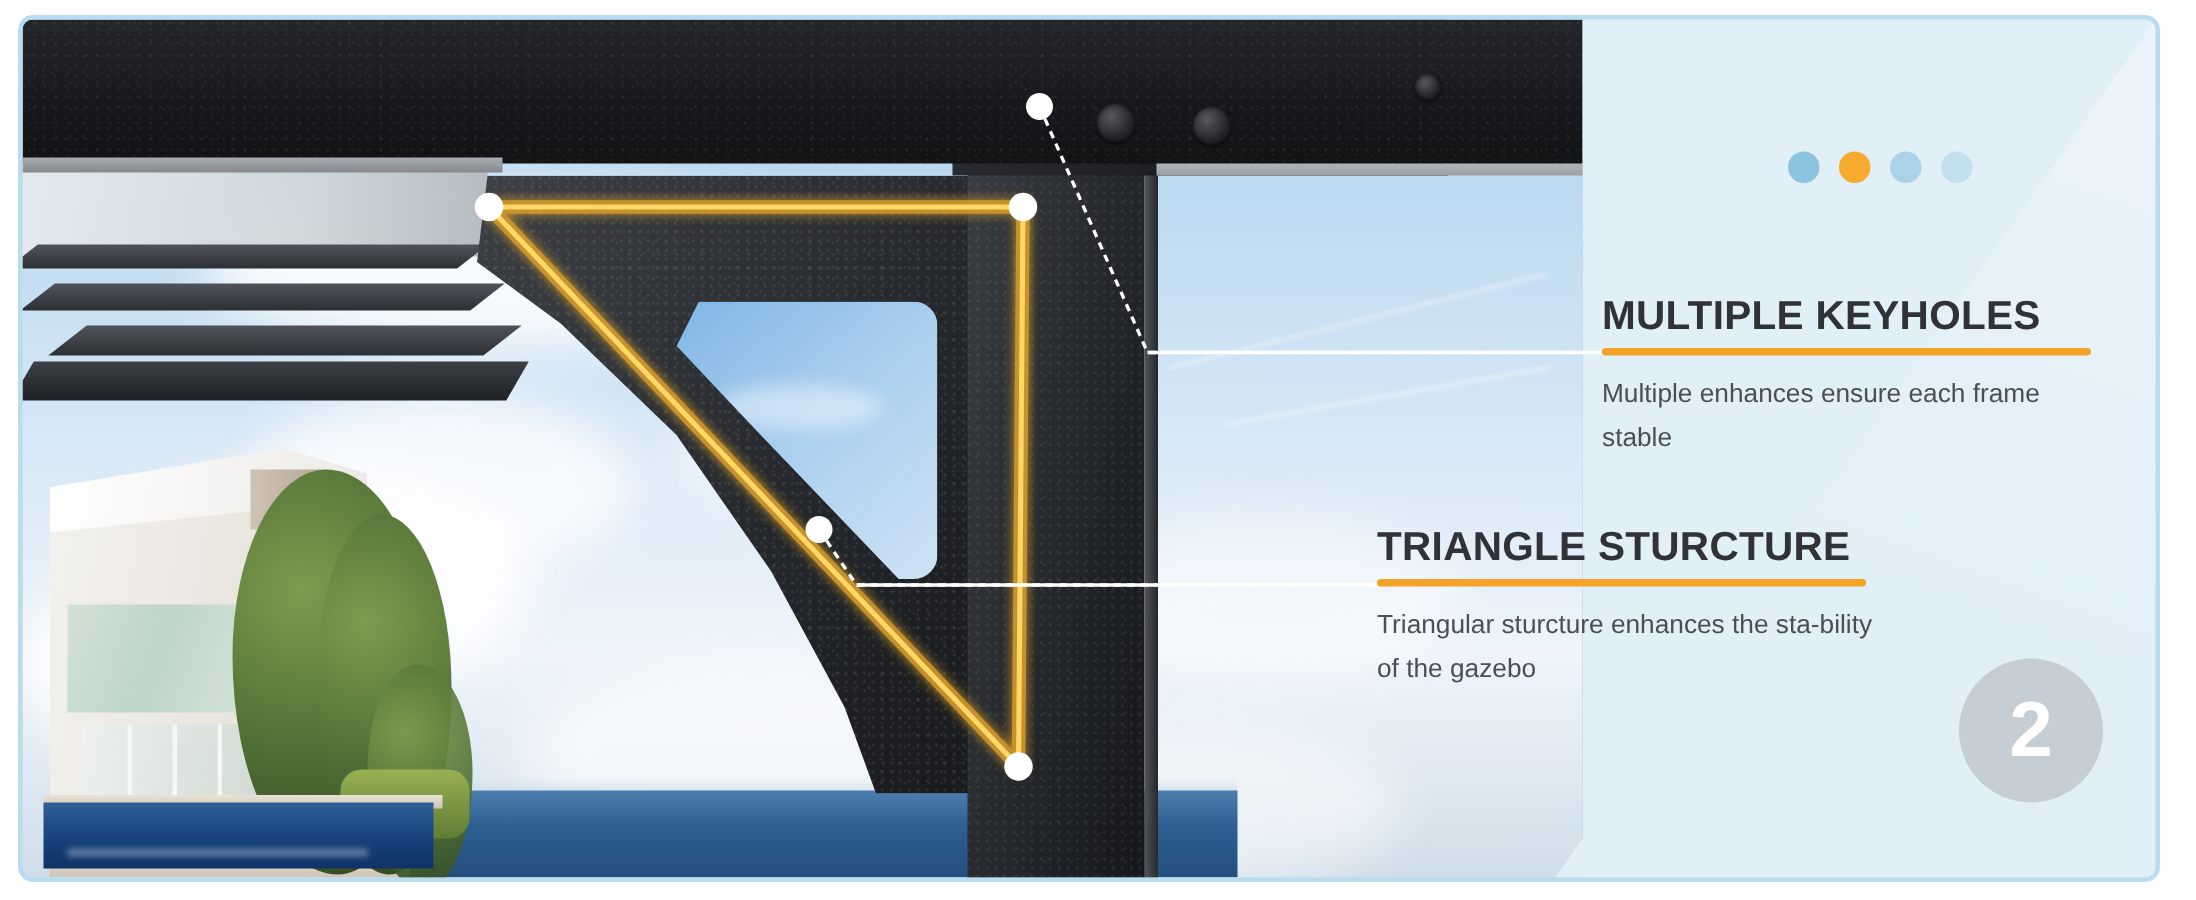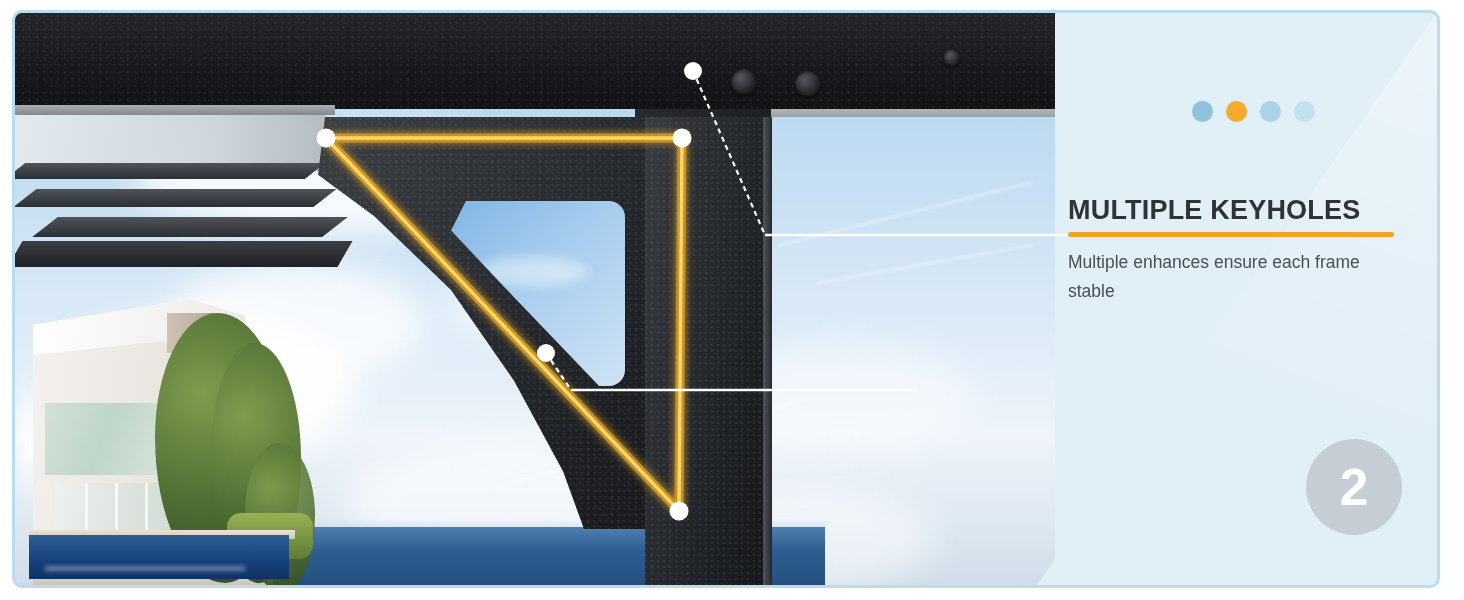--- a/index.html
+++ b/index.html
@@ -378,19 +378,24 @@
       <span class="dot" style="background:#aad3e8;"></span>
       <span class="dot" style="background:#c3e0ef;"></span>
     </div>
 
     <div class="block blk-keyholes">
       <div class="blk-title">MULTIPLE KEYHOLES</div>
       <div class="blk-rule rule-keyholes"></div>
       <div class="blk-body">Multiple enhances ensure each frame stable</div>
     </div>
 
+    <div class="block blk-triangle">
+      <div class="blk-title">TRIANGLE STURCTURE</div>
+      <div class="blk-rule rule-triangle"></div>
+      <div class="blk-body">Triangular sturcture enhances the sta-bility of the gazebo</div>
+    </div>
 
     <div class="badge">
       <span>2</span>
     </div>
 
   </div>
 </div>
 
 </body></html>

